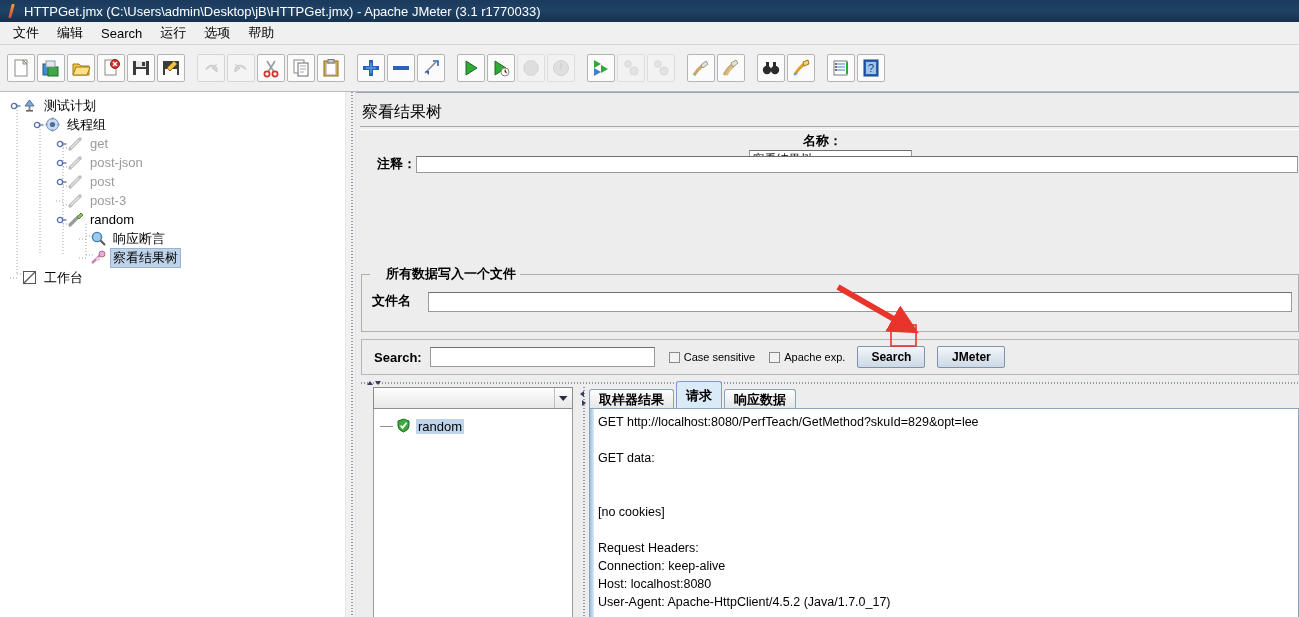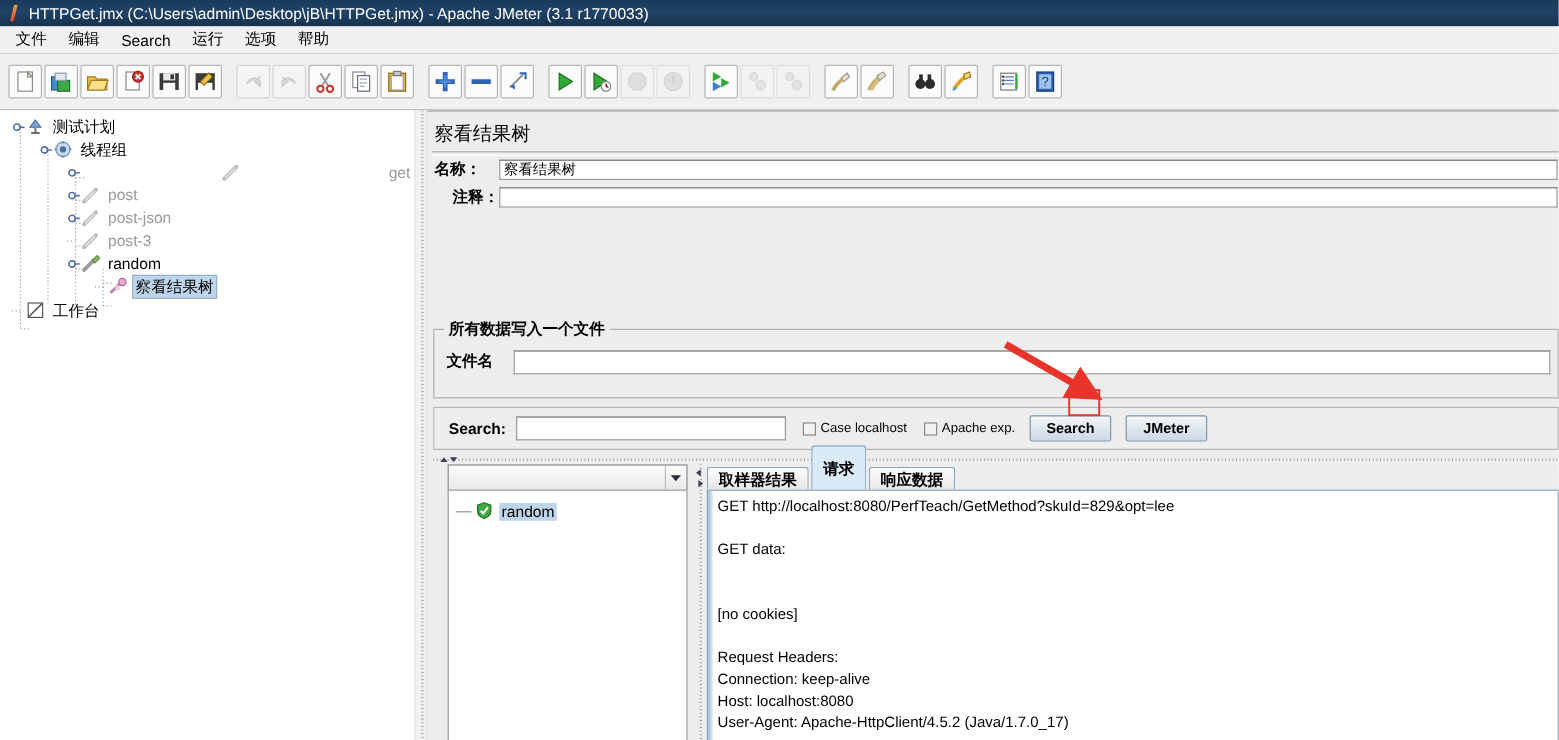--- a/index.html
+++ b/index.html
@@ -106,21 +106,21 @@
     background:#ffffff;border:1px solid #9a9a9a;border-top-color:#6f6f6f;
     height:17px;font-size:12px;padding:1px 3px;box-sizing:border-box;
     font-family:"Liberation Sans",sans-serif;color:#000;outline:none;
   }
 
   .groupbox{
     position:absolute;left:5px;top:181px;width:938px;height:58px;
     border:1px solid #b0b0b0;border-top:none;box-sizing:border-box;
   }
   .groupbox .gb-title{
-    position:absolute;left:8px;top:-9px;background:#ededed;
+    position:absolute;left:20px;top:-9px;background:#ededed;
     padding:0 4px;font-size:13px;font-weight:bold;white-space:nowrap;text-align:center;
   }
   .gb-top-left{position:absolute;left:0;top:0;width:8px;height:1px;background:#b0b0b0;}
   .gb-top-right{position:absolute;right:0;top:0;left:112px;height:1px;background:#b0b0b0;}
 
   
   .search-strip{
     position:absolute;left:5px;top:246px;width:938px;height:36px;
     border:1px solid #b6b6b6;background:#ededed;box-sizing:border-box;
     display:flex;align-items:center;padding-left:12px;
@@ -193,21 +193,21 @@
   .tabs-area{position:absolute;left:228px;top:0;right:0;height:323px;}
   .tabs{position:absolute;left:0;top:0;height:22px;display:flex;align-items:flex-end;}
   .tab{
     height:20px;padding:0 9px;margin-right:2px;font-size:13px;font-weight:bold;
     border:1px solid #8ba3bb;border-bottom:none;
     border-radius:3px 3px 0 0;
     background:linear-gradient(to bottom,#fdfdfd,#e5e5e5);
     display:flex;align-items:center;box-sizing:border-box;color:#000;margin-top:32px;
   }
   .tab.active{
-    background:#dbeaf7;border-color:#7fa0c4;height:38px;
+    background:#dbeaf7;border-color:#7fa0c4;height:28px;
   }
   .tab-content{
     position:absolute;left:0;top:21px;right:0;bottom:0;
     background:#ffffff;border:1px solid #8ba3bb;box-sizing:border-box;
     overflow:hidden;
   }
   .tab-content .vbar{
     position:absolute;left:0;top:0;width:4px;height:100%;
     background:linear-gradient(to right,#9cc0e0,#ddeaf6);
   }
@@ -486,21 +486,21 @@
       <span class="t-ico">
         <svg width="17" height="17" viewBox="0 0 17 17">
             <circle cx="8.5" cy="8.5" r="6" fill="#c8dbf0" stroke="#6f8fb8"></circle>
             <circle cx="8.5" cy="8.5" r="2.6" fill="#4a6f9e"></circle>
             <path d="M8.5 1.5 v2 M8.5 13.5 v2 M1.5 8.5 h2 M13.5 8.5 h2" stroke="#6f8fb8" stroke-width="1.4"></path>
           </svg>
       </span>
       <span class="tree-label">线程组</span>
     </div>
 
-    <div class="tree-row" style="padding-left:56px;justify-content:space-between;">
+    <div class="tree-row" style="padding-left:56px;">
       <span class="handle">
         <svg width="11" height="11" viewBox="0 0 11 11">
             <circle cx="4" cy="5" r="2.6" fill="none" stroke="#5570a8" stroke-width="1.3"></circle>
             <path d="M6.5 5 h4" stroke="#5570a8" stroke-width="1.3"></path>
           </svg>
       </span>
       <span class="t-ico">
         <svg width="17" height="17" viewBox="0 0 17 17">
             <path d="M3 14 L13 4" stroke="#bdbdbd" stroke-width="3.4" stroke-linecap="round"></path>
             <path d="M4 13 L12 5" stroke="#e3e3e3" stroke-width="1.4"></path>
@@ -515,37 +515,37 @@
             <circle cx="4" cy="5" r="2.6" fill="none" stroke="#5570a8" stroke-width="1.3"></circle>
             <path d="M6.5 5 h4" stroke="#5570a8" stroke-width="1.3"></path>
           </svg>
       </span>
       <span class="t-ico">
         <svg width="17" height="17" viewBox="0 0 17 17">
             <path d="M3 14 L13 4" stroke="#bdbdbd" stroke-width="3.4" stroke-linecap="round"></path>
             <path d="M4 13 L12 5" stroke="#e3e3e3" stroke-width="1.4"></path>
           </svg>
       </span>
-      <span class="tree-label dim">post</span>
+      <span class="tree-label dim">post-json</span>
     </div>
 
     <div class="tree-row" style="padding-left:56px;">
       <span class="handle">
         <svg width="11" height="11" viewBox="0 0 11 11">
             <circle cx="4" cy="5" r="2.6" fill="none" stroke="#5570a8" stroke-width="1.3"></circle>
             <path d="M6.5 5 h4" stroke="#5570a8" stroke-width="1.3"></path>
           </svg>
       </span>
       <span class="t-ico">
         <svg width="17" height="17" viewBox="0 0 17 17">
             <path d="M3 14 L13 4" stroke="#bdbdbd" stroke-width="3.4" stroke-linecap="round"></path>
             <path d="M4 13 L12 5" stroke="#e3e3e3" stroke-width="1.4"></path>
           </svg>
       </span>
-      <span class="tree-label dim">post-json</span>
+      <span class="tree-label dim">post</span>
     </div>
 
     <div class="tree-row" style="padding-left:56px;">
       <span class="handle">
         <svg width="11" height="11" viewBox="0 0 11 11">
             <path d="M0 5 h8" stroke="#a0a0b0" stroke-dasharray="1,2"></path>
           </svg>
       </span>
       <span class="t-ico">
         <svg width="17" height="17" viewBox="0 0 17 17">
@@ -565,20 +565,34 @@
       </span>
       <span class="t-ico">
         <svg width="17" height="17" viewBox="0 0 17 17">
             <path d="M3 14 L11 6" stroke="#9a9a9a" stroke-width="3.2" stroke-linecap="round"></path>
             <path d="M10 6 L14 2 L16 4 L12 8 Z" fill="#8ac06a" stroke="#5a8a3a"></path>
           </svg>
       </span>
       <span class="tree-label">random</span>
     </div>
 
+    <div class="tree-row" style="padding-left:79px;">
+      <span class="handle">
+        <svg width="11" height="11" viewBox="0 0 11 11">
+            <path d="M0 5 h8" stroke="#a0a0b0" stroke-dasharray="1,2"></path>
+          </svg>
+      </span>
+      <span class="t-ico">
+        <svg width="17" height="17" viewBox="0 0 17 17">
+            <circle cx="7" cy="7" r="4.6" fill="#9ec8ea" stroke="#3f7fb8" stroke-width="1.4"></circle>
+            <path d="M10.5 10.5 L15 15" stroke="#555" stroke-width="2"></path>
+          </svg>
+      </span>
+      <span class="tree-label">响应断言</span>
+    </div>
 
     <div class="tree-row" style="padding-left:79px;">
       <span class="handle">
         <svg width="11" height="11" viewBox="0 0 11 11">
             <path d="M0 5 h8" stroke="#a0a0b0" stroke-dasharray="1,2"></path>
           </svg>
       </span>
       <span class="t-ico">
         <svg width="17" height="17" viewBox="0 0 17 17">
             <path d="M2 14 q5 -4 9 -9" stroke="#c08ab8" stroke-width="2.6" fill="none"></path>
@@ -605,21 +619,21 @@
     </div>
   </div>
 
   <div class="vsplit"></div>
 
   <div class="right-pane">
 
     <div class="panel-title">察看结果树</div>
     <div class="panel-title-rule"></div>
 
-    <div class="field-row" style="top:39px;width:936px;">
+    <div class="field-row" style="top:39px;width:936px;flex-direction:column;">
       <span class="field-label" style="width:54px;">名称：</span>
       <input class="field-input" style="flex: 1 1 0%;" value="察看结果树">
     </div>
 
     <div class="field-row" style="top:62px;width:936px;">
       <span class="field-label" style="width:54px;text-align:right;">注释：</span>
       <input class="field-input" style="flex: 1 1 0%;" value="">
     </div>
 
     <div class="groupbox">
@@ -630,21 +644,21 @@
         <span class="field-label" style="width:56px;">文件名</span>
         <input class="field-input" style="flex: 1 1 0%; height: 20px;" value="">
       </div>
     </div>
 
     <div class="search-strip">
       <span class="sr-label">Search:</span>
       <input class="sr-input" value="" style="">
       <span class="chk-wrap">
         <span class="chk"></span>
-        <span>Case localhost</span>
+        <span>Case sensitive</span>
       </span>
       <span class="chk-wrap">
         <span class="chk"></span>
         <span>Apache exp.</span>
       </span>
       <div class="btn">Search</div>
       <div class="btn">JMeter</div>
     </div>
 
     <div class="hsplit">

